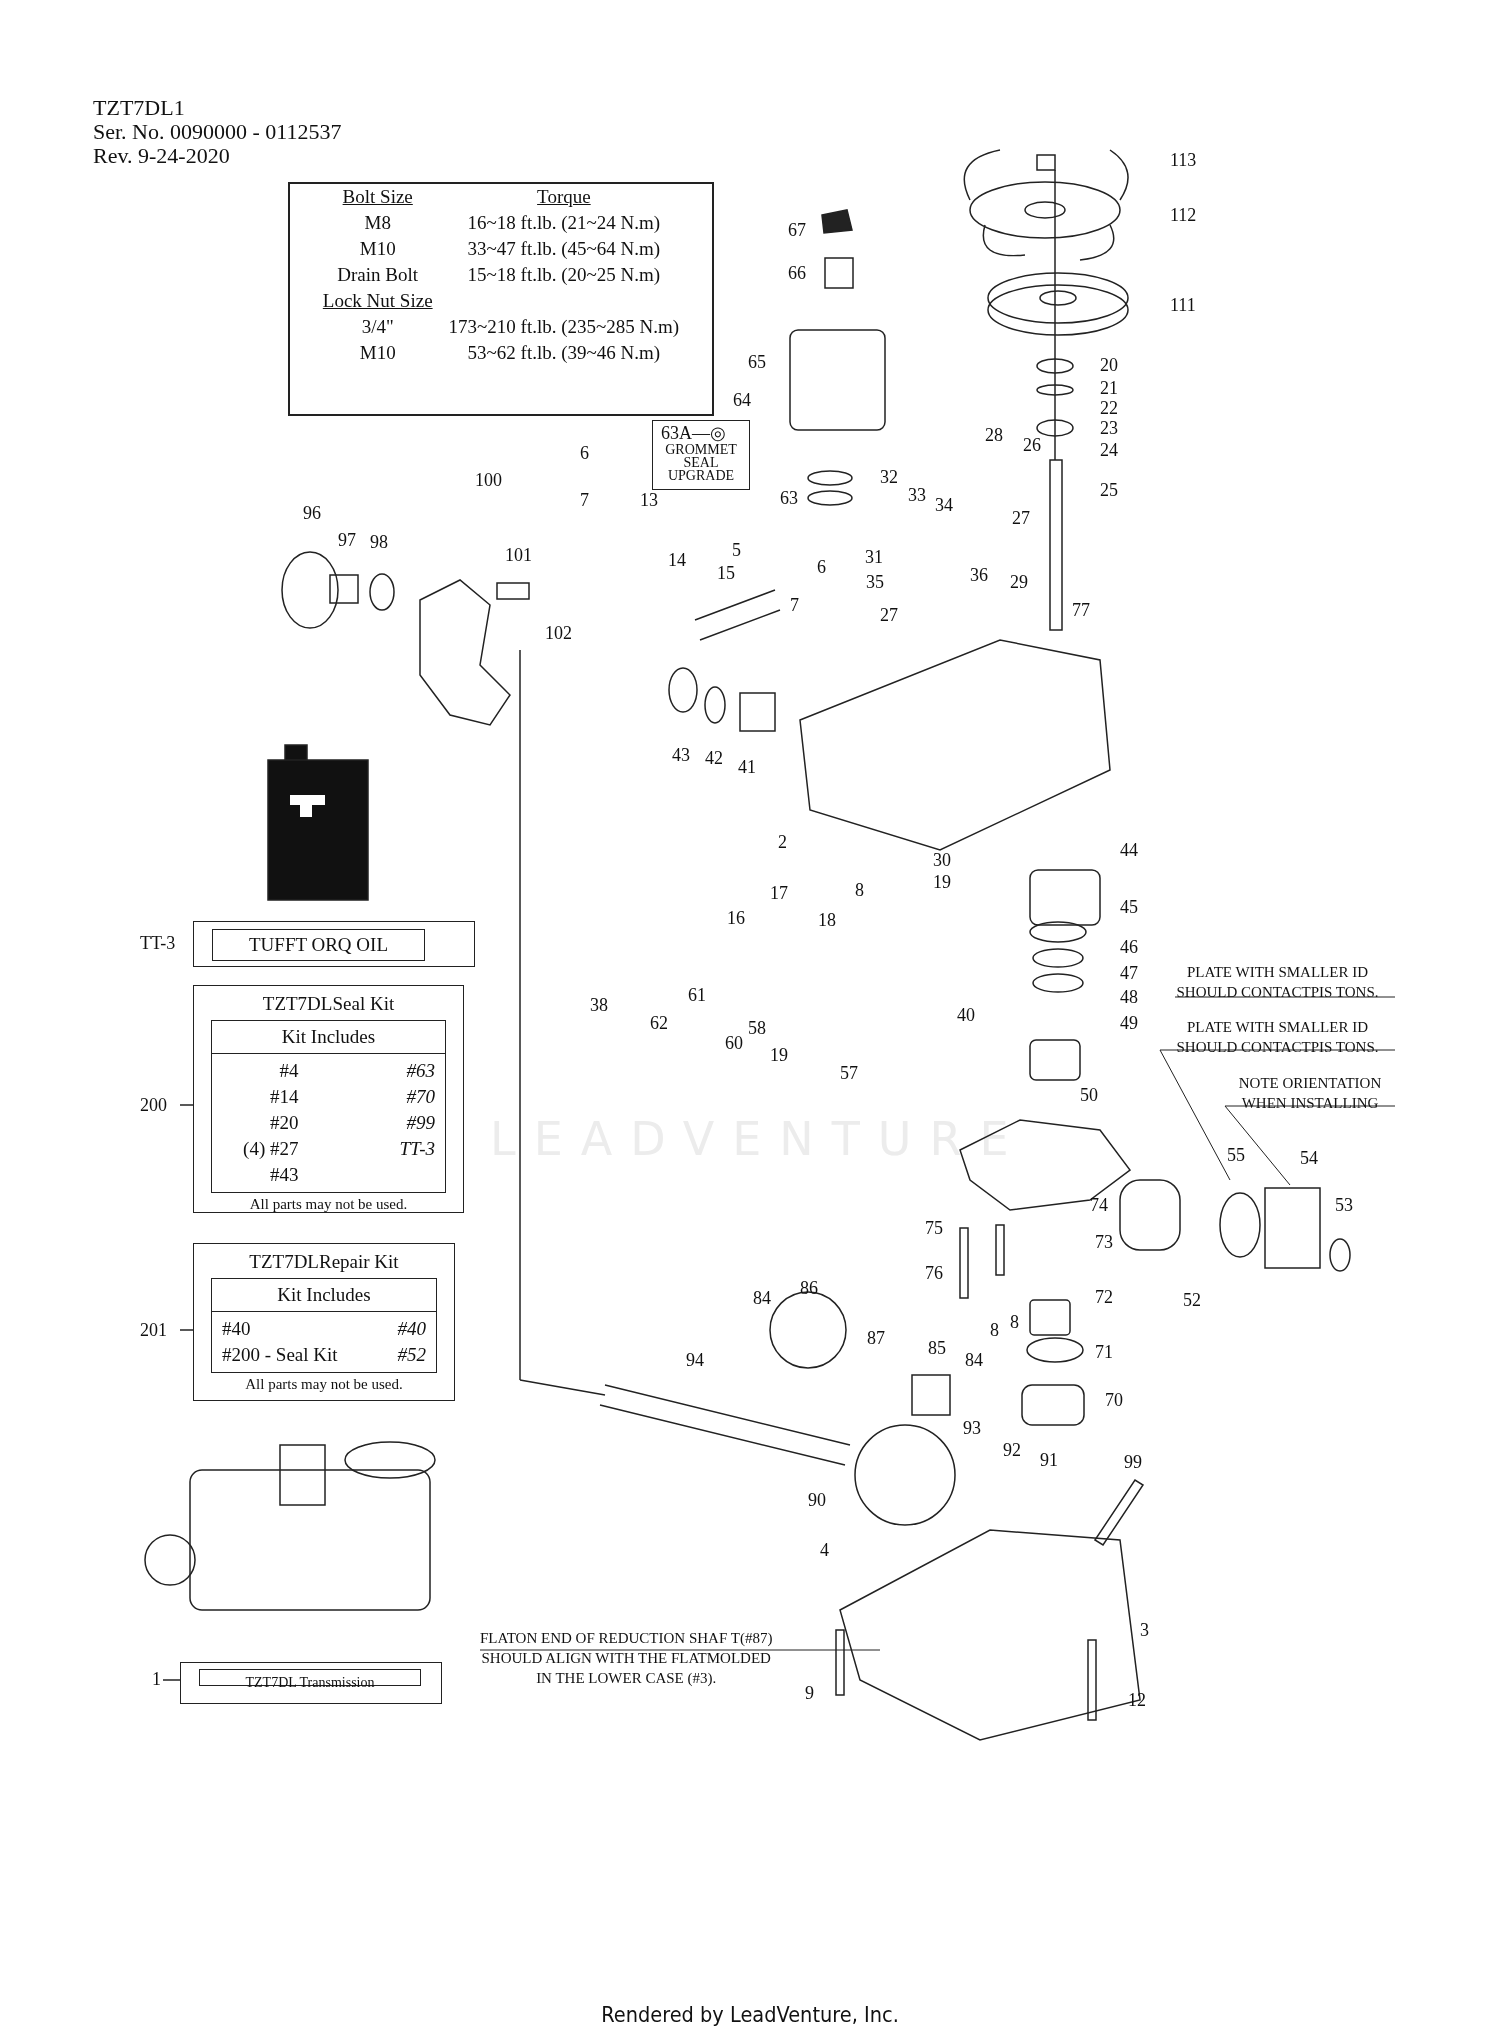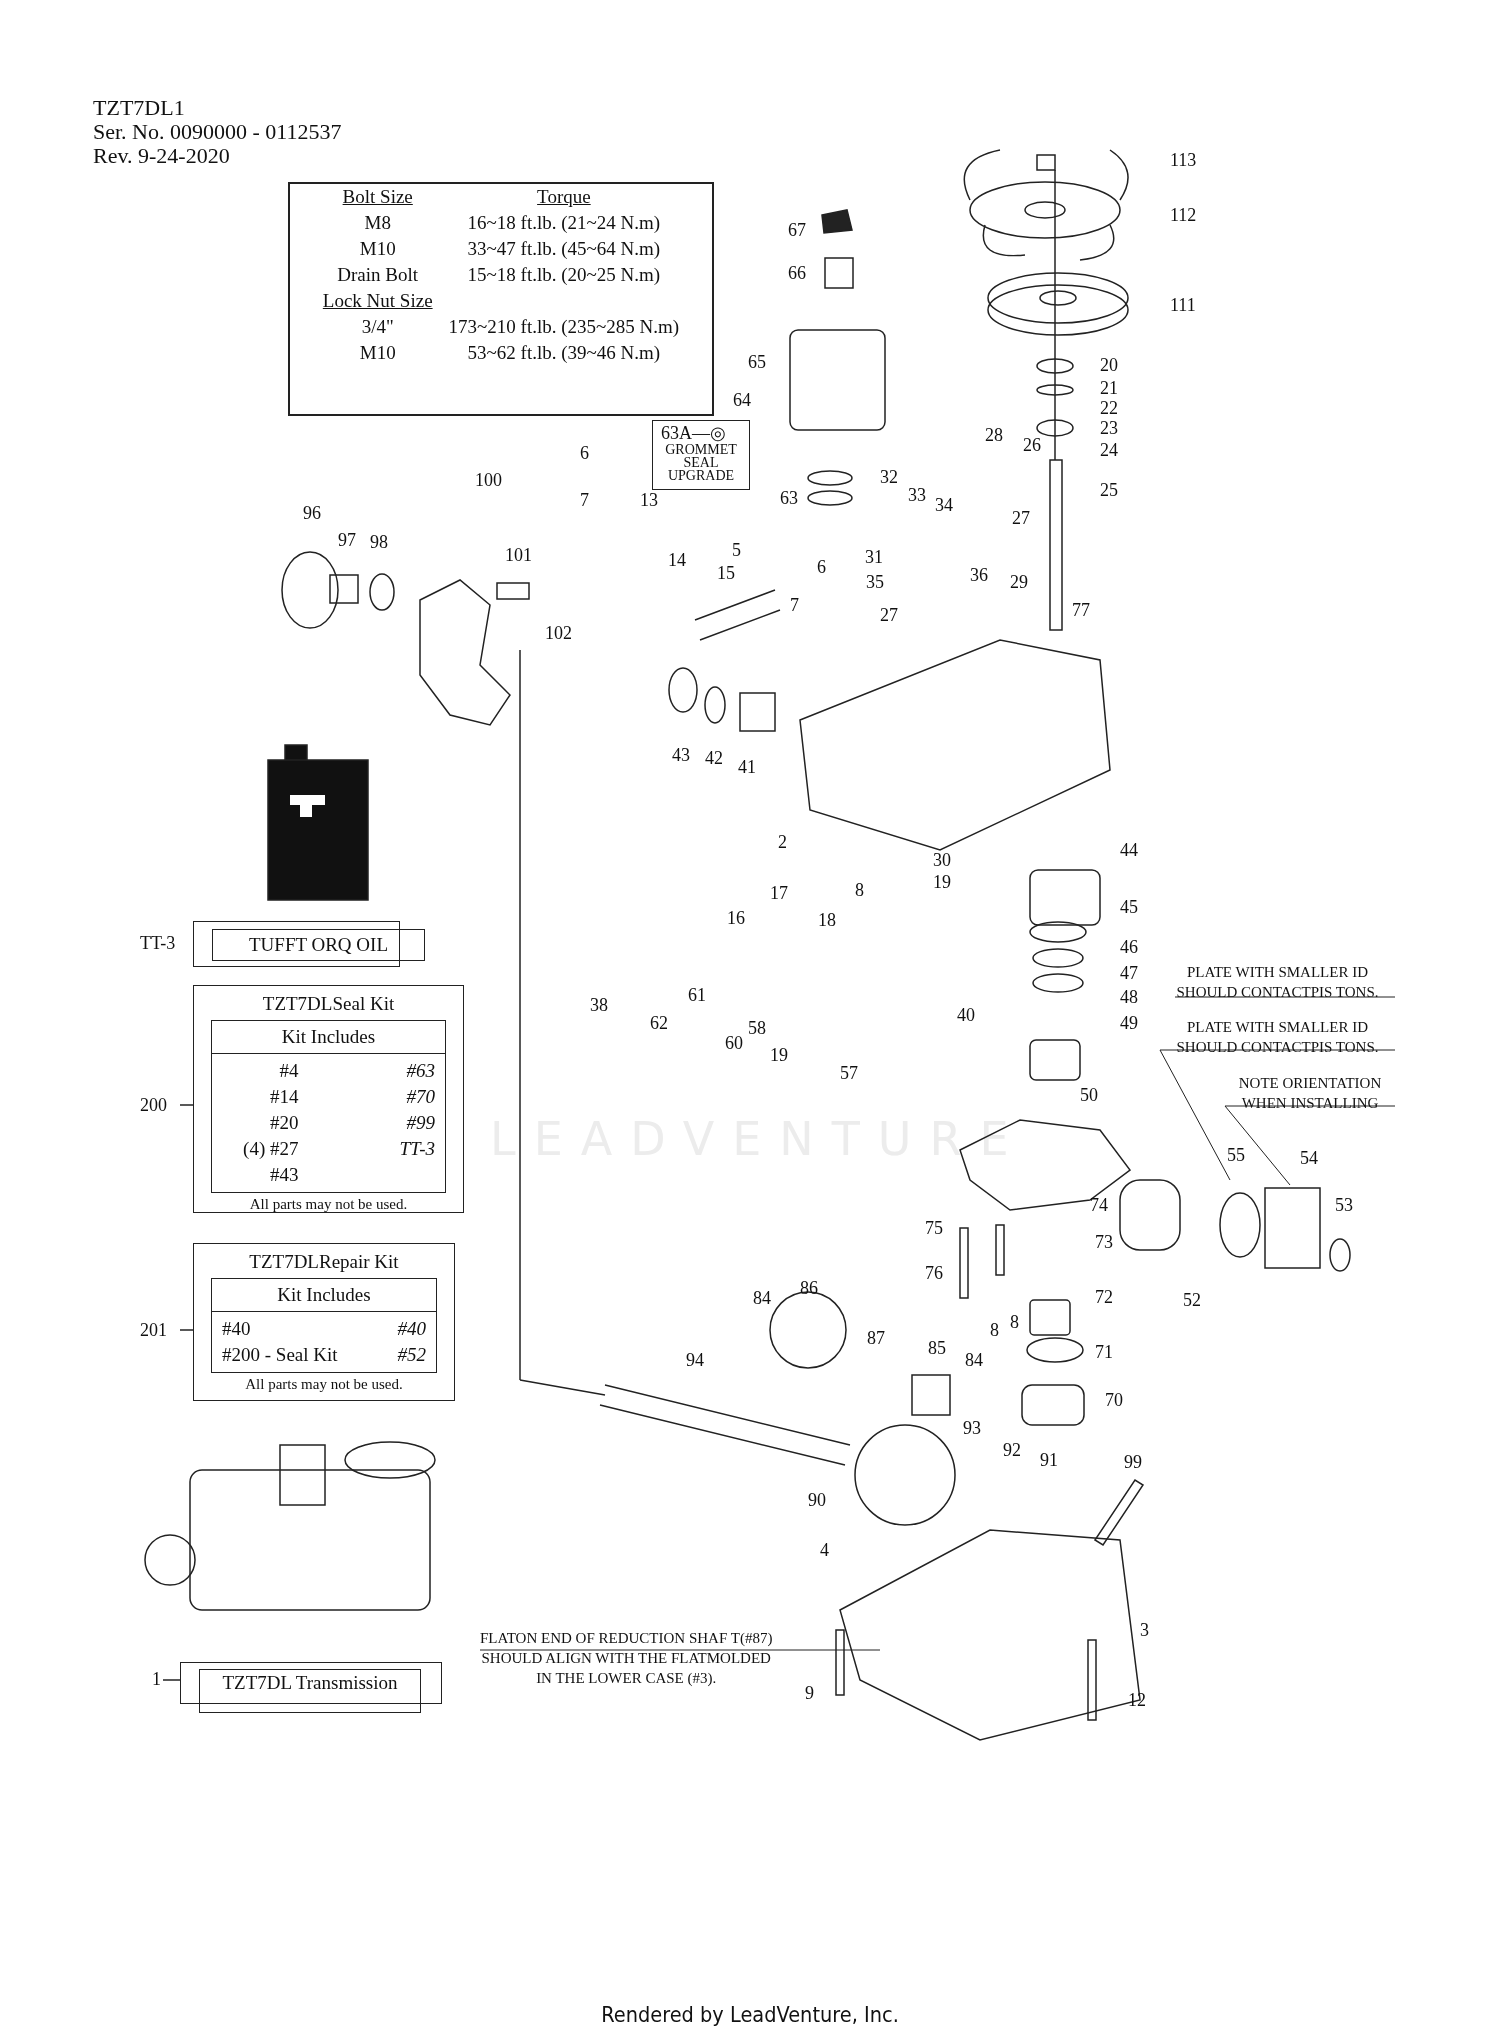--- a/index.html
+++ b/index.html
@@ -10,21 +10,21 @@
   .specs { left:288px; top:182px; width:426px; height:234px; border:2px solid #222; box-sizing:border-box; }
   .specs .title { text-align:center; font-weight:bold; font-size:31px; margin-top:4px; }
   .specs table { border-collapse:collapse; margin:0 auto; font-size:19px; line-height:26px; }
   .specs td { padding:0 8px; text-align:center; }
   .u { text-decoration:underline; }
   .grom { left:652px; top:420px; width:98px; height:70px; border:1.5px solid #222; box-sizing:border-box;
           font-size:14px; line-height:13px; text-align:center; }
   .grom .code { font-size:18px; text-align:left; padding-left:8px; margin-top:2px; line-height:20px; }
   .callout { position:absolute; font-size:18px; white-space:nowrap; }
   .box2 { border:1.5px solid #222; box-sizing:border-box; background:#fff; }
-  .oilbox { left:193px; top:921px; width:207px; height:46px;padding-left:19px; }
+  .oilbox { left:193px; top:921px; width:282px; height:46px;padding-left:19px; }
   .oilbox .inner { position:absolute; left:18px; top:7px; width:213px; height:32px; border:1.5px solid #222; box-sizing:border-box;
                    text-align:center; font-size:19px; line-height:30px; }
   .kit { position:absolute; border:1.5px solid #222; box-sizing:border-box; }
   .kit .kt { text-align:center; font-size:19px; line-height:26px; margin-top:5px; }
   .kit .inc { margin:3px 17px 0 17px; border:1.5px solid #222; }
   .kit .inc .ih { text-align:center; font-size:19px; line-height:32px; border-bottom:1.5px solid #222; }
   .kit .inc .ib { display:grid; grid-template-columns:1fr 1fr; padding:4px 10px 4px 10px; font-size:19px; line-height:26px; }
   .kit .inc .ib .l { text-align:right; padding-right:30px; }
   .kit .inc .ib .r { text-align:right;font-style:italic; }
   .kit .foot { text-align:center; font-size:15px; line-height:22px; }
@@ -337,16 +337,16 @@
         <div class="r">#40</div>
       <div>#200 - Seal Kit</div>
         <div class="r">#52</div>
     </div>
   </div>
   <div class="foot">All parts may not be used.</div>
 </div>
 
 <div class="callout" style="left:152px;top:1669px">1</div>
 <div class="abs box2" style="left:180px;top:1662px;width:262px;height:42px">
-  <div style="position:absolute;left:18px;top:6px;width:222px;height:44px;border:1.5px solid #222;box-sizing:border-box;text-align:center;font-size:19px;line-height:26px">TZT7DL Transmission</div>
+  <div style="position:absolute;left:18px;top:6px;width:222px;height:17px;border:1.5px solid #222;box-sizing:border-box;text-align:center;font-size:14px;line-height:26px">TZT7DL Transmission</div>
 </div>
 
 <div class="footer">Rendered by LeadVenture, Inc.</div>
 
 </body></html>

